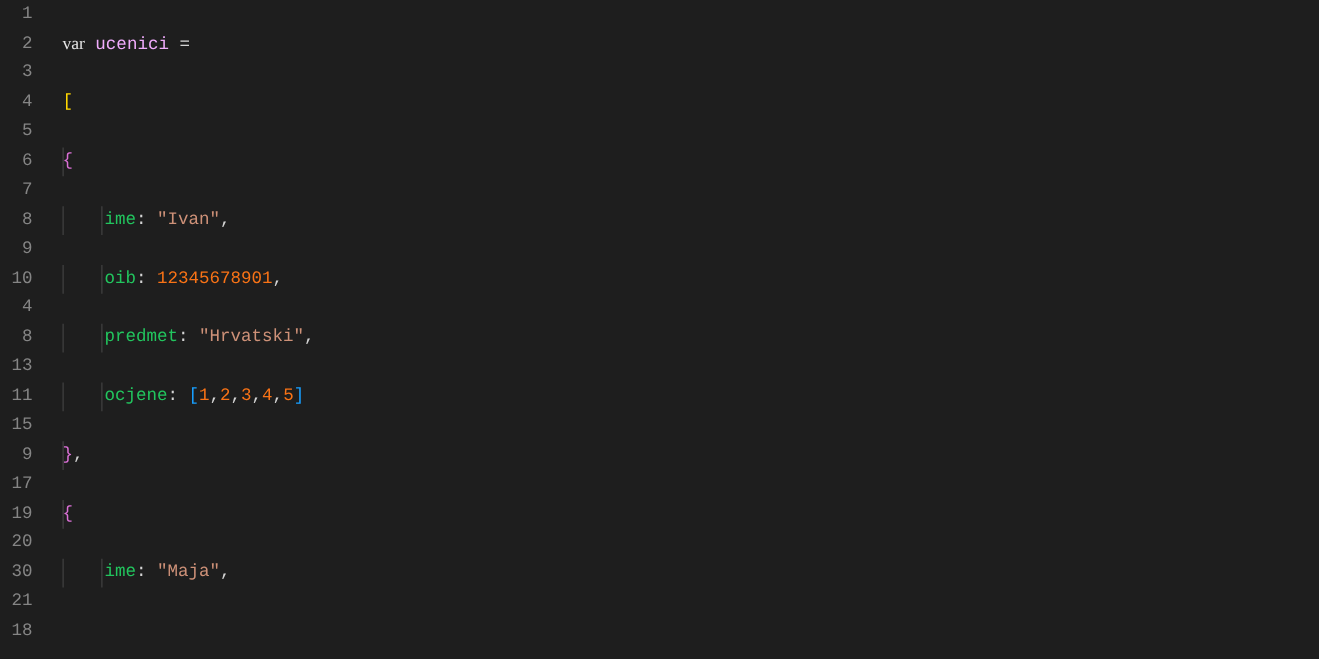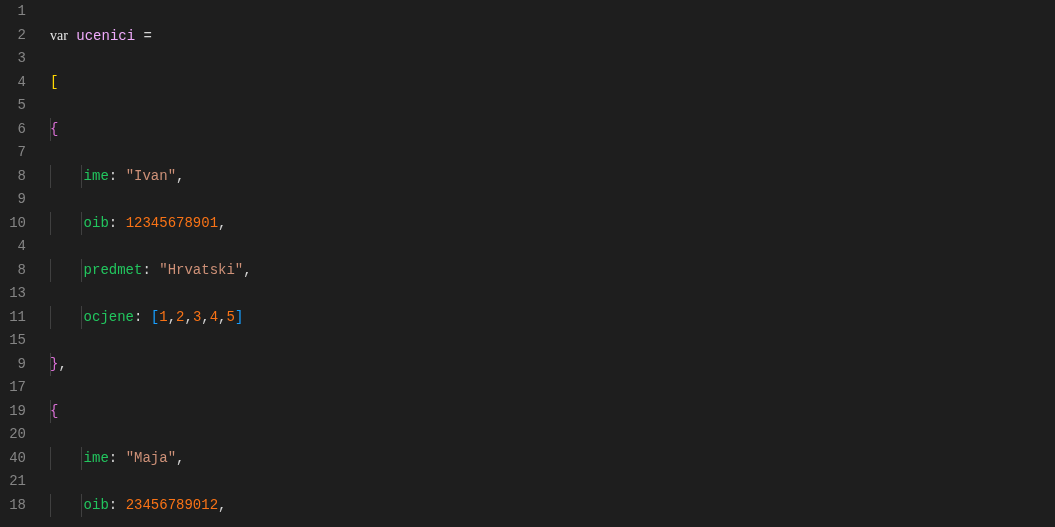--- a/index.html
+++ b/index.html
@@ -64,37 +64,36 @@
   <div class="ln">10</div>
   <div class="ln">4</div>
   <div class="ln">8</div>
   <div class="ln">13</div>
   <div class="ln">11</div>
   <div class="ln">15</div>
   <div class="ln">9</div>
   <div class="ln">17</div>
   <div class="ln">19</div>
   <div class="ln">20</div>
-  <div class="ln">40</div>
+  <div class="ln">30</div>
   <div class="ln">21</div>
   <div class="ln">18</div>
 </div>
 
 <div class="code">
 <div class="line"><span class="tk-kw">var</span> <span class="tk-var">ucenici</span> <span class="tk-op">=</span></div>
 <div class="line"><span class="tk-brk-y">[</span></div>
 <div class="line"><span class="guide"></span><span class="tk-brk-p">{</span></div>
 <div class="line"><span class="guide"></span><span class="guide g2"></span>    <span class="tk-prop">ime</span><span class="tk-pun">:</span> <span class="tk-str">"Ivan"</span><span class="tk-pun">,</span></div>
 <div class="line"><span class="guide"></span><span class="guide g2"></span>    <span class="tk-prop">oib</span><span class="tk-pun">:</span> <span class="tk-num">12345678901</span><span class="tk-pun">,</span></div>
 <div class="line"><span class="guide"></span><span class="guide g2"></span>    <span class="tk-prop">predmet</span><span class="tk-pun">:</span> <span class="tk-str">"Hrvatski"</span><span class="tk-pun">,</span></div>
 <div class="line"><span class="guide"></span><span class="guide g2"></span>    <span class="tk-prop">ocjene</span><span class="tk-pun">:</span> <span class="tk-brk-b">[</span><span class="tk-num">1</span><span class="tk-pun">,</span><span class="tk-num">2</span><span class="tk-pun">,</span><span class="tk-num">3</span><span class="tk-pun">,</span><span class="tk-num">4</span><span class="tk-pun">,</span><span class="tk-num">5</span><span class="tk-brk-b">]</span></div>
 <div class="line"><span class="guide"></span><span class="tk-brk-p">}</span><span class="tk-pun">,</span></div>
 <div class="line"><span class="guide"></span><span class="tk-brk-p">{</span></div>
 <div class="line"><span class="guide"></span><span class="guide g2"></span>    <span class="tk-prop">ime</span><span class="tk-pun">:</span> <span class="tk-str">"Maja"</span><span class="tk-pun">,</span></div>
-<div class="line"><span class="guide"></span><span class="guide g2"></span>    <span class="tk-prop">oib</span><span class="tk-pun">:</span> <span class="tk-num">23456789012</span><span class="tk-pun">,</span></div>
 
 
 
 
 
 
 
 
 
 

